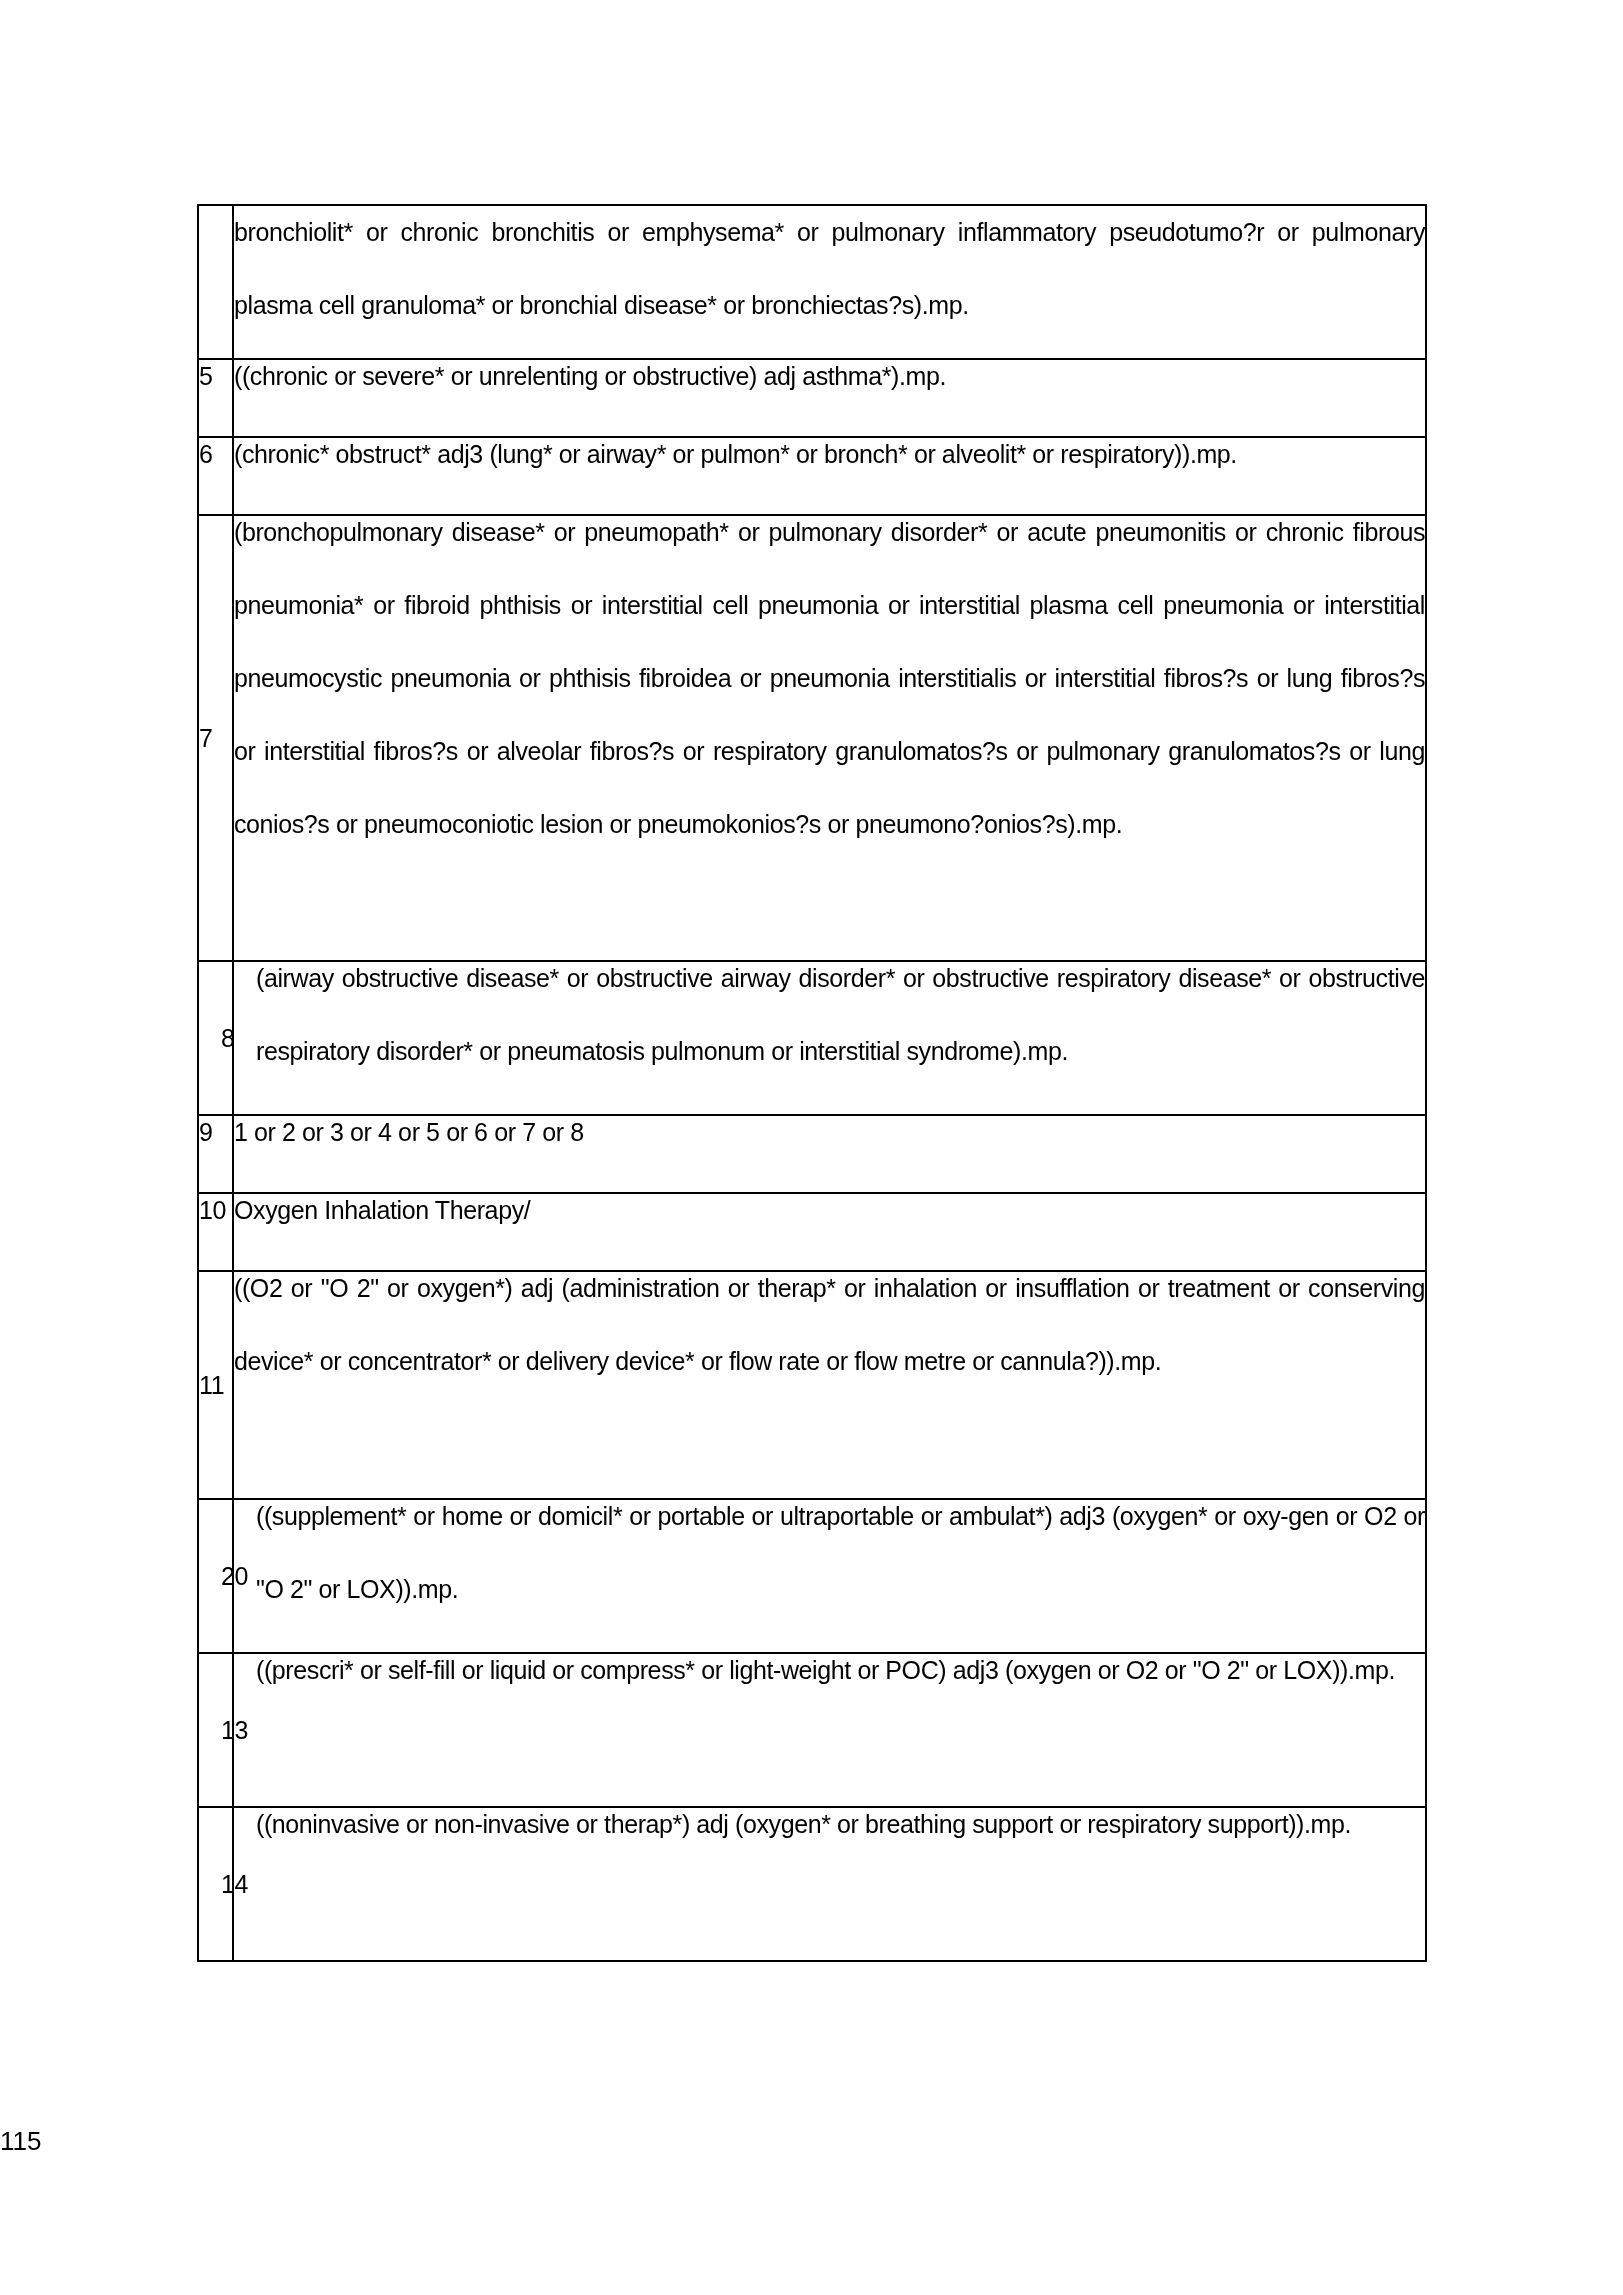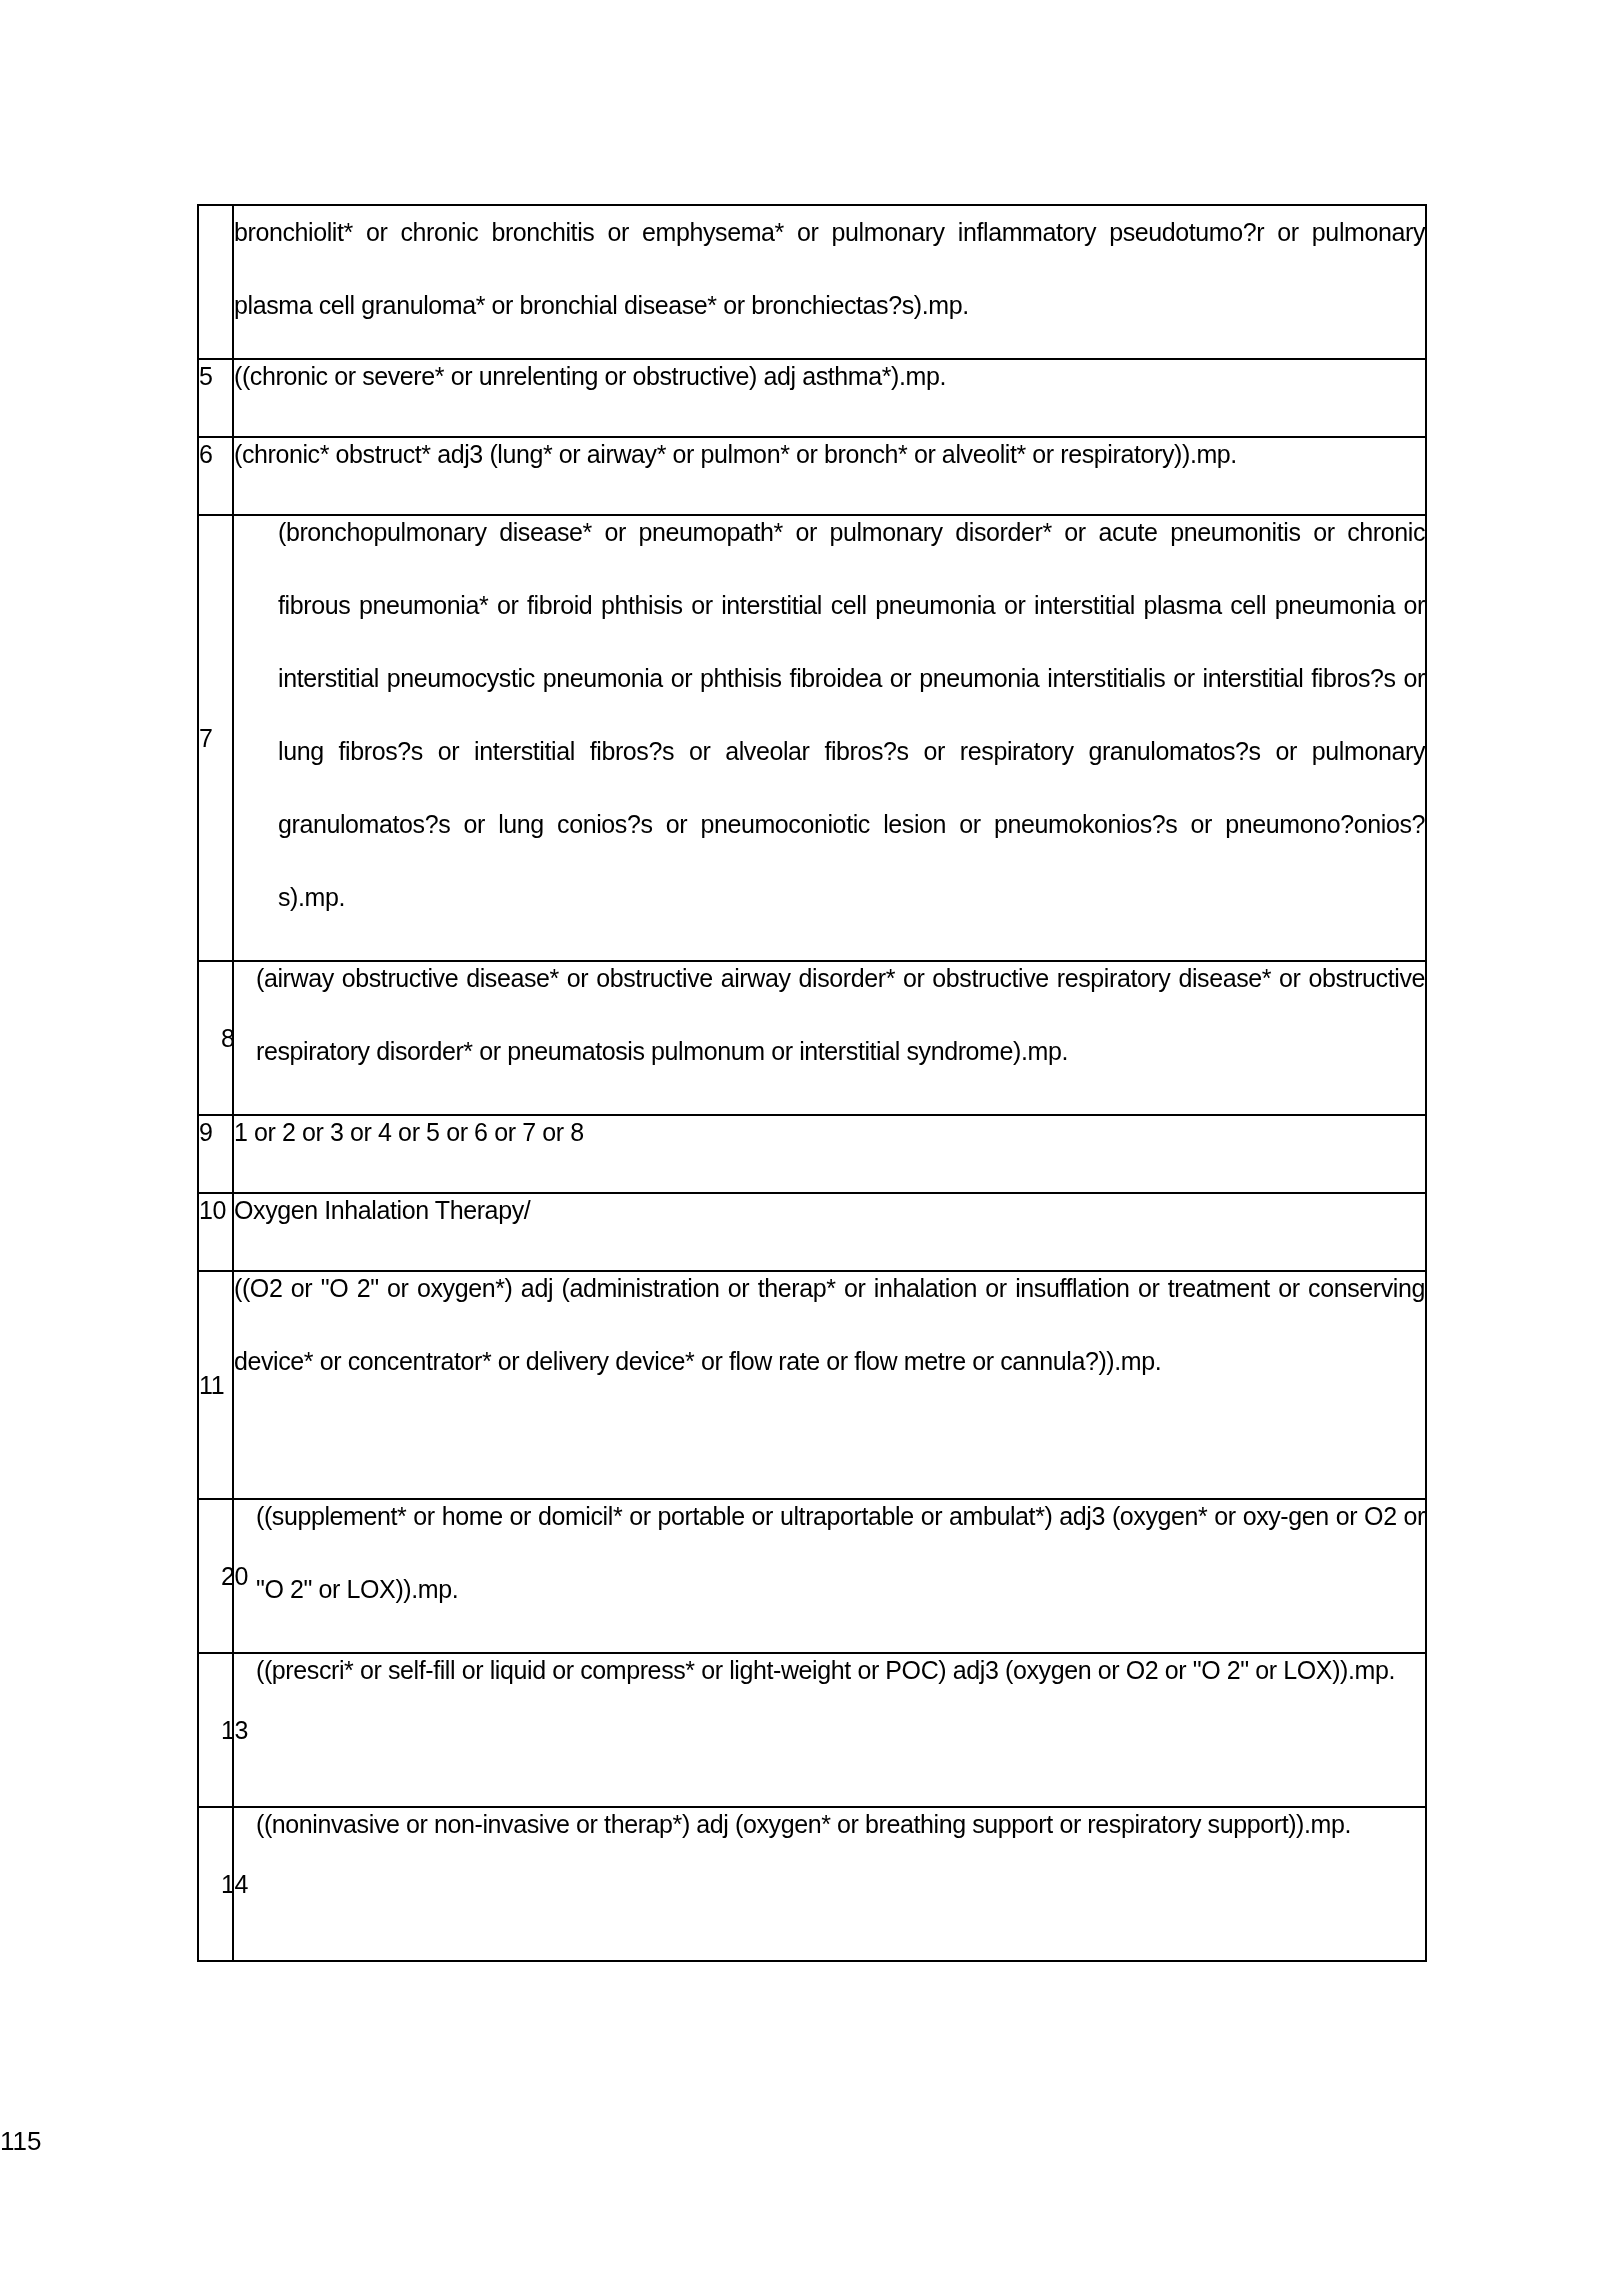--- a/index.html
+++ b/index.html
@@ -18,21 +18,21 @@
   td.txt { padding: 0 1.3px 0 2px; text-align: justify; text-align-last: left; }
   td.txt .inner { display: block; padding-bottom: 2.6px; }
   tr.r-4 td { height: 152px; vertical-align: top; }
   tr.r-4 td.txt .inner { margin-top: -10.5px; }
   tr.r-5 td, tr.r-6 td, tr.r-9 td, tr.r-10 td { height: 76px; vertical-align: top; }
   tr.r-5 td .inner, tr.r-6 td .inner, tr.r-9 td .inner, tr.r-10 td .inner { margin-top: -19.6px; }
   tr.r-5 td.num, tr.r-6 td.num, tr.r-9 td.num, tr.r-10 td.num { line-height: 73px; }
   .numtxt { display: block; }
   tr.r-5 .numtxt, tr.r-6 .numtxt, tr.r-9 .numtxt, tr.r-10 .numtxt { margin-top: -19.6px; }
   tr.r-7 td { height: 444px; vertical-align: top; }
-  tr.r-7 td.txt .inner { margin-top: -19.6px; padding-left: 44px; }
+  tr.r-7 td.txt .inner { margin-top: -19.6px; }
   tr.r-7 td.num { vertical-align: middle; }
   tr.r-8 td, tr.r-12 td, tr.r-13 td, tr.r-14 td { height: 152px; vertical-align: top; padding-left: 22px; }
   tr.r-8 td.txt .inner, tr.r-12 td.txt .inner, tr.r-13 td.txt .inner, tr.r-14 td.txt .inner { margin-top: -19.6px; }
   tr.r-8 td.num, tr.r-12 td.num, tr.r-13 td.num, tr.r-14 td.num { vertical-align: middle; }
   tr.r-11 td { height: 226px; vertical-align: top; }
   tr.r-11 td.txt .inner { margin-top: -19.6px; }
   tr.r-11 td.num { vertical-align: middle; }
   .page-number { position: absolute; top: 2118px; left: 0; width: 1623px; 
                  font-size: 26px; line-height: 33px; }
 </style>

